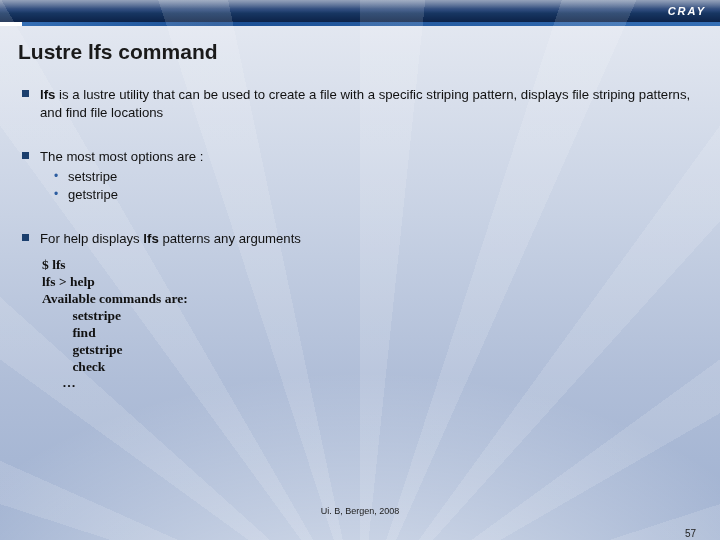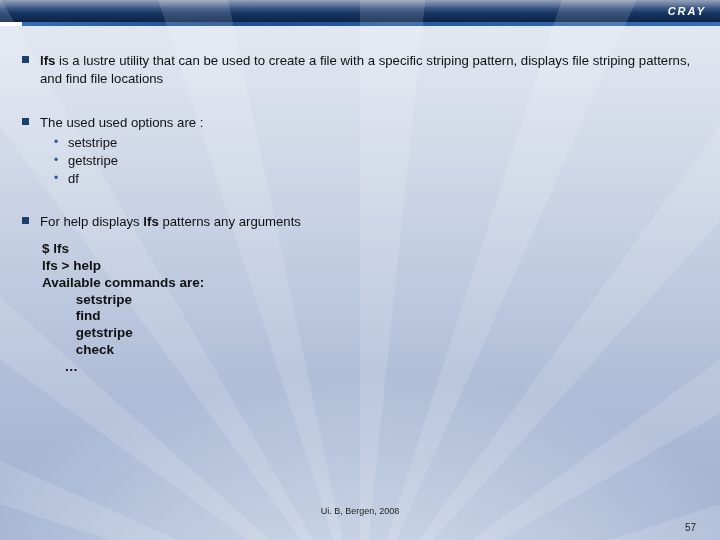--- a/index.html
+++ b/index.html
@@ -91,21 +91,21 @@
   }
   ul.sub > li::before {
     content: "•";
     position: absolute;
     left: 14px;
     top: 0;
     color: #2b5ca0;
     font-size: 12px;
   }
   .code {
-    font-family: Liberation Sans, sans-serif;
+    font-family: Liberation Serif, serif;
     font-size: 13.5px;
     font-weight: bold;
     white-space: pre;
     line-height: 1.25;
     margin-top: 10px;
     margin-left: 2px;
     color: #111;
   }
   .footer {
     position: absolute;
@@ -113,51 +113,51 @@
     left: 0;
     width: 100%;
     display: flex;
     justify-content: center;
     font-size: 9px;
     color: #222;
     z-index: 3;
   }
   .pagenum {
     position: absolute;
-    bottom: 7px;
+    bottom: 1px;
     right: 24px;
     font-size: 10px;
     color: #222;
     z-index: 3;
   }
   .b { font-weight: bold; }
 </style>
 </head>
 <body>
 
 <div class="topbar">
   <div class="shine"></div>
   <div class="logo">CRAY</div>
 </div>
 <div class="accent"></div>
 
 <div class="rays"></div>
 
 <div class="content">
+  <h1>Lustre lfs command</h1>
 
   <ul class="top">
     <li>
       <span class="b">lfs</span><span> is a lustre utility that can be used to create a file with a specific striping pattern, displays file striping patterns, and find file locations</span>
     </li>
     <li>
-      <span>The used used options are :</span>
+      <span>The most most options are :</span>
       <ul class="sub">
         <li>setstripe</li>
         <li>getstripe</li>
-        <li>df</li>
       </ul>
     </li>
     <li>
       <span>For help displays </span><span class="b">lfs</span><span> patterns any arguments</span>
       <div class="code" id="codeblock">$ lfs
 lfs &gt; help
 Available commands are:
          setstripe
          find
          getstripe

